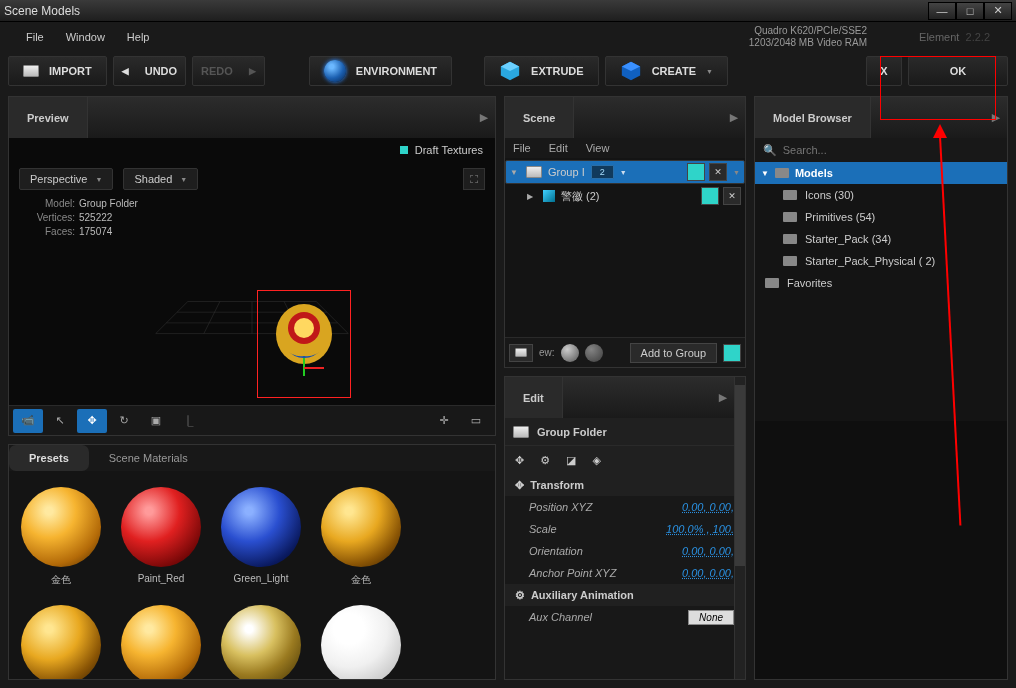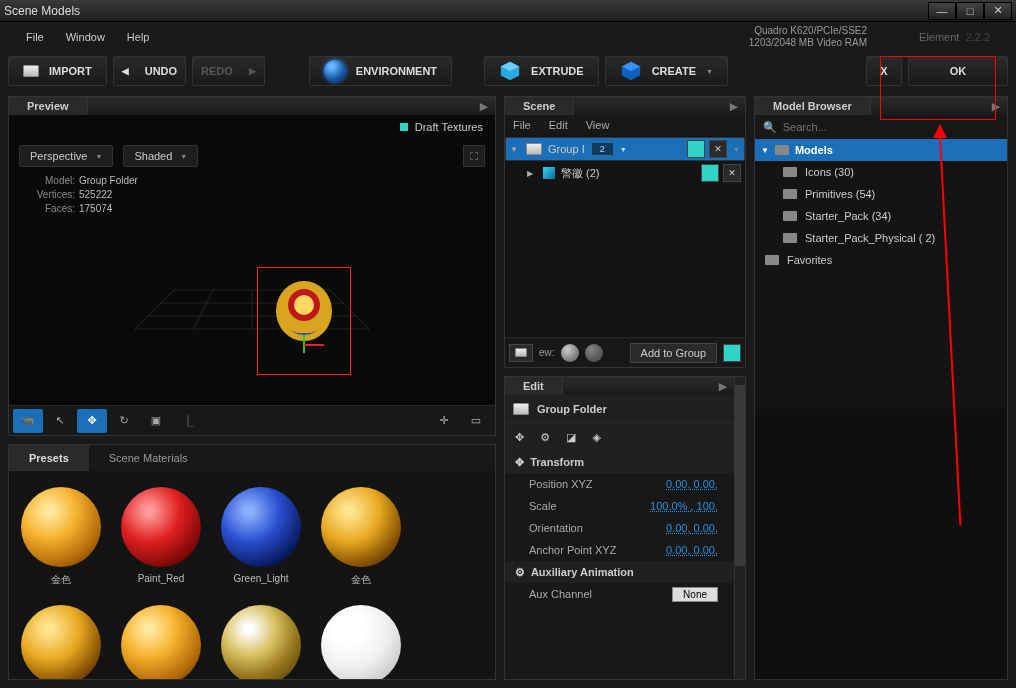--- a/index.html
+++ b/index.html
@@ -28,21 +28,21 @@
 .red-arrow-line { position:absolute; width:2px; background:#f00; transform-origin:top center; pointer-events:none; }
 .red-arrow-head { position:absolute; width:0; height:0; border-left:7px solid transparent; border-right:7px solid transparent; border-bottom:14px solid #f00; pointer-events:none; }
 
 .body-area { flex:1; display:flex; gap:8px; min-height:0; }
 .panel-col { display:flex; flex-direction:column; gap:8px; min-height:0; }
 .left-col { width:488px; }
 .mid-col { width:242px; }
 .right-col { flex:1; }
 
 .panel { background:#202020; border:1px solid #333; display:flex; flex-direction:column; }
-.panel-header { height:18px; background:linear-gradient(#2c2c2c,#1a1a1a); display:flex; align-items:center;justify-content:flex-end; }
+.panel-header { height:41px; background:linear-gradient(#2c2c2c,#1a1a1a); display:flex; align-items:center;justify-content:flex-end; }
 .panel-tab { padding:0 18px; height:100%; display:flex; align-items:center; font-size:11px; color:#ccc; border-right:1px solid #333; font-weight:bold; }
 .panel-tab.active { background:#2a2a2a; }
 .panel-expand { margin-left:auto; width:22px; display:flex; align-items:center; justify-content:center; color:#777; cursor:pointer; }
 
 .preview-body { flex:1; position:relative; background:#0a0a0a; }
 .draft-row { position:absolute; top:6px; right:12px; display:flex; align-items:center; gap:6px; color:#ccc; }
 .teal-box { width:10px; height:10px; background:#2fd4c9; border:1px solid #0a0a0a; }
 .ctrl-row { position:absolute; top:30px; left:10px; display:flex; gap:10px; }
 .sel { height:22px; background:#1e1e1e; border:1px solid #333; padding:0 10px; display:flex; align-items:center; gap:8px; color:#ccc; cursor:pointer; border-radius:2px;}
 .sel::after { content:'▼'; font-size:7px; color:#888; }
@@ -54,21 +54,21 @@
 .viewport-grid { position:absolute; top:110px; left:20px; right:20px; bottom:50px; }
 .emblem { position:absolute; top:50px; left:240px; width:70px; height:80px; }
 .sel-rect { position:absolute; top:42px; left:228px; width:94px; height:108px; border:1px solid #f22; }
 
 .tool-row { height:30px; background:#181818; border-top:1px solid #2a2a2a; display:flex; align-items:center; padding:0 4px; gap:2px; }
 .tool-btn { width:30px; height:24px; display:flex; align-items:center; justify-content:center; color:#aaa; cursor:pointer; border-radius:2px; }
 .tool-btn.active { background:#1b6fb8; color:#fff; }
 .tool-sep { flex:1; }
 
 .tabs-row { height:26px; display:flex; background:#181818; }
-.tab2 { padding:0 20px; display:flex; align-items:center; cursor:pointer; color:#999; }
+.tab2 { padding:0 20px; display:flex; align-items:center; cursor:pointer; color:#999;border-radius:7px; }
 .tab2.active { background:#2a2a2a; color:#ddd; font-weight:bold; }
 
 .presets-body { flex:1; background:#141414; padding:16px 12px; display:flex; flex-wrap:wrap; gap:18px 20px; overflow:hidden; align-content:flex-start; }
 .preset { display:flex; flex-direction:column; align-items:center; gap:6px; }
 .sphere { width:80px; height:80px; border-radius:50%; }
 .sphere.gold { background:radial-gradient(circle at 35% 30%, #ffe9a0 5%, #f6b430 35%, #b36a08 70%, #3a2000); }
 .sphere.blue { background:radial-gradient(circle at 35% 30%, #8bb0ff 5%, #2a4fd0 40%, #0a1a60 75%, #020418); }
 .sphere.red { background:radial-gradient(circle at 35% 30%, #ff9a9a 5%, #e02020 40%, #7a0808 75%, #2a0000); }
 .sphere.gold2 { background:radial-gradient(circle at 35% 30%, #ffe690 5%, #e8a820 40%, #8a5505 70%, #2a1500); position:relative; overflow:hidden; }
 .sphere.chrome { background:radial-gradient(circle at 35% 30%, #fff 5%, #d8c060 35%, #9a7a20 60%, #3a2a00); }
@@ -87,21 +87,21 @@
 .tiny-btn { width:18px; height:18px; background:#2a2a2a; border:1px solid #444; display:flex; align-items:center; justify-content:center; color:#ccc; font-size:9px; cursor:pointer; }
 
 .scene-bottom { height:30px; background:#181818; display:flex; align-items:center; gap:6px; padding:0 4px; border-top:1px solid #2a2a2a; }
 .gray-sphere-btn { width:18px; height:18px; border-radius:50%; background:radial-gradient(circle at 35% 30%,#ccc,#555); }
 .add-group { height:20px; padding:0 10px; background:#2a2a2a; border:1px solid #444; display:flex; align-items:center; color:#ccc; cursor:pointer; }
 
 .edit-body { flex:1; background:#181818; overflow-y:auto; }
 .edit-title-row { height:28px; display:flex; align-items:center; gap:8px; padding:0 8px; border-bottom:1px solid #2a2a2a; }
 .edit-icons { height:28px; display:flex; align-items:center; gap:16px; padding:0 10px; }
 .prop-head { height:22px; display:flex; align-items:center; gap:6px; padding:0 10px; font-weight:bold; color:#ccc; background:#202020; }
-.prop-row { height:22px; display:flex; align-items:center; padding:0 16px 0 24px; }
+.prop-row { height:22px; display:flex; align-items:center; padding:0 0 0 24px;font-style:italic; }
 .prop-label { flex:1; color:#aaa; }
 .prop-val { color:#2a90e0; text-decoration:underline dotted; }
 .prop-btn { padding:1px 10px; background:#ddd; color:#000; font-size:10px; border:1px solid #888; }
 .scrollbar { width:11px; background:#222; border-left:1px solid #333; }
 .scrollthumb { width:100%; height:60%; background:#3a3a3a; margin-top:8px; }
 
 .search-row { height:24px; display:flex; align-items:center; padding:0 8px; gap:6px; color:#888; background:#181818; }
 .search-row input { flex:1; background:transparent; border:none; color:#ccc; outline:none; font-size:11px; }
 .browser-tree { flex:1; background:#141414; }
 .models-head { height:22px; display:flex; align-items:center; gap:6px; padding:0 6px; background:#1b6fb8; color:#fff; font-weight:bold; }

